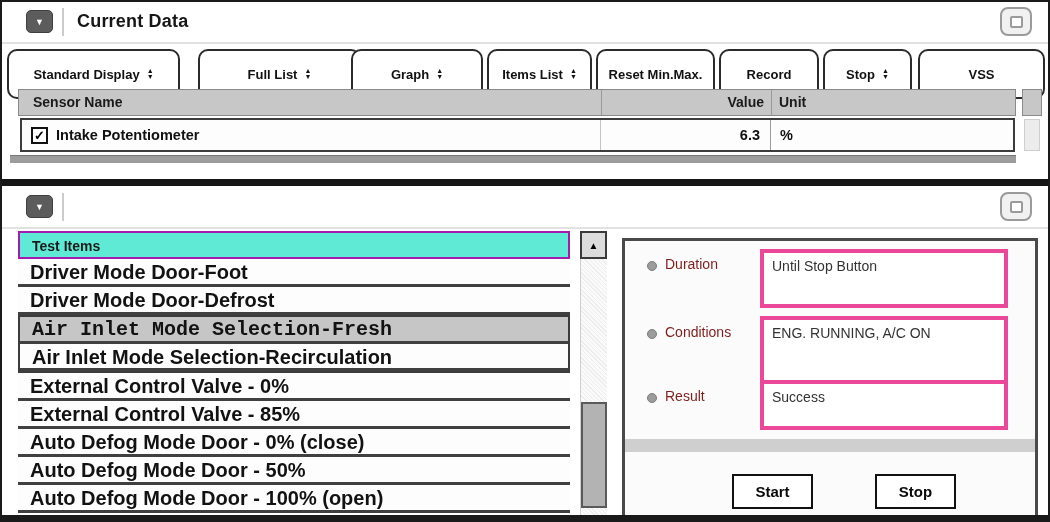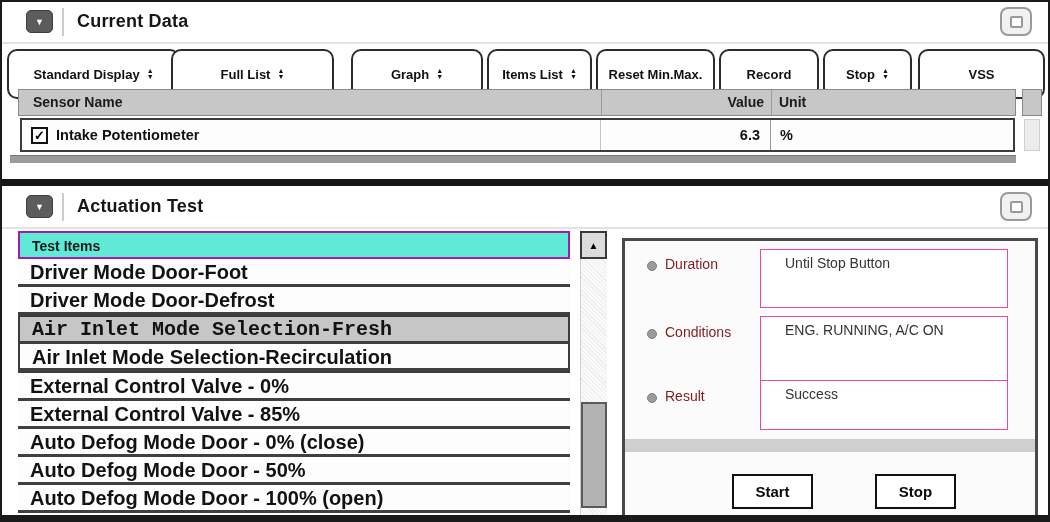--- a/index.html
+++ b/index.html
@@ -30,21 +30,21 @@
   .tbtn {
     position:absolute; top:47px; height:50px; background:#fff;
     border:2px solid #2b2b2b; border-radius:10px; display:flex;
     align-items:center; justify-content:center; gap:7px;
     font-weight:bold; font-size:13px; color:#111; cursor:pointer;
     font-family:"Liberation Sans", sans-serif;
   }
   .spin { display:flex; flex-direction:column; align-items:center; }
   .spin i { font-style:normal; font-size:7px; line-height:6px; color:#111; }
   .tb0 { left:5px;   width:173px; }
-  .tb1 { left:169px; width:163px;align-items:center; }
+  .tb1 { left:196px; width:163px;align-items:center; }
   .tb2 { left:349px; width:132px; }
   .tb3 { left:485px; width:105px; }
   .tb4 { left:594px; width:119px; }
   .tb5 { left:717px; width:100px; }
   .tb6 { left:821px; width:89px;  }
   .tb7 { left:916px; width:127px; }
 
   
   .thead {
     left:16px; top:87px; width:998px; height:27px; background:#c7c7c7;
@@ -108,21 +108,21 @@
   
   .details {
     left:620px; top:236px; width:416px; height:281px;
     border:3px solid #4a4a4a; background:#fbfbfb;
   }
   .bullet { position:absolute; width:10px; height:10px; border-radius:50%;
     background:#9c9c9c; border:1px solid #7d7d7d; }
   .fld-label { position:absolute; font-size:14px; color:#7f1d1d; }
   .fld-box {
     position:absolute; left:135px; width:248px; background:#fff;
-    border:1px solid #ec4899; padding:5px 24px; font-size:14px; color:#333;
+    border:4px solid #ec4899; padding:5px 8px; font-size:14px; color:#333;
   }
   .b-dur { left:22px; top:20px; }  .l-dur { left:40px; top:15px; }  .x-dur { top:8px;  height:59px; }
   .b-con { left:22px; top:88px; }  .l-con { left:40px; top:83px; }  .x-con { top:75px; height:71px; }
   .b-res { left:22px; top:152px; } .l-res { left:40px; top:147px; } .x-res { top:139px; height:50px; }
   .gray-strip { position:absolute; left:0; right:0; top:198px; height:13px; background:#cfcfcf; }
   .act-btn {
     position:absolute; top:233px; width:81px; height:35px; background:#fff;
     border:2px solid #111; font-weight:bold; font-size:15px; color:#0a0a0a;
     display:flex; align-items:center; justify-content:center; cursor:pointer;
     font-family:"Liberation Sans", sans-serif;
@@ -210,21 +210,20 @@
     <span class="col-sep rs2"></span>
   </div>
   <div class="abs hstrip"></div>
 
   <div class="abs panel-sep"></div>
 
   <div class="abs collapse-btn" style="left:24px; top:193px;">
     <span>▼</span>
   </div>
   <div class="abs vsep" style="left:60px; top:191px;"></div>
-  <div class="abs panel-title" style="left:75px; top:194px;">Actuation Test</div>
   <div class="abs max-btn" style="left:998px; top:190px;">
     <span class="max-inner"></span>
   </div>
   <div class="abs hdiv" style="top:225px;"></div>
 
   <div class="abs list-head">Test Items</div>
   <div class="abs scroll-up">
     <span>▲</span>
   </div>
   <div class="abs scroll-track">

